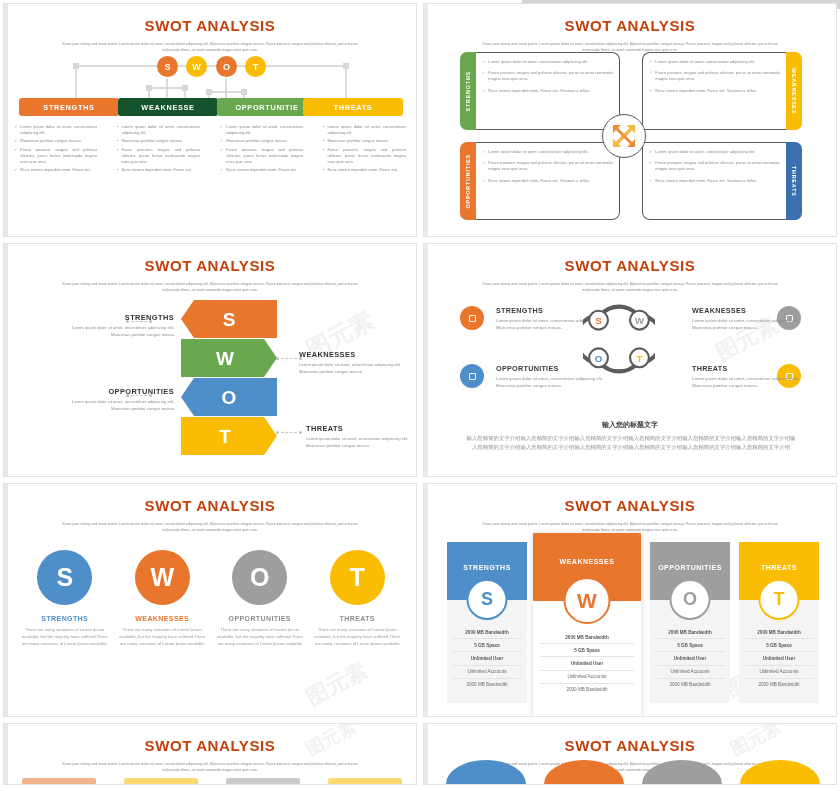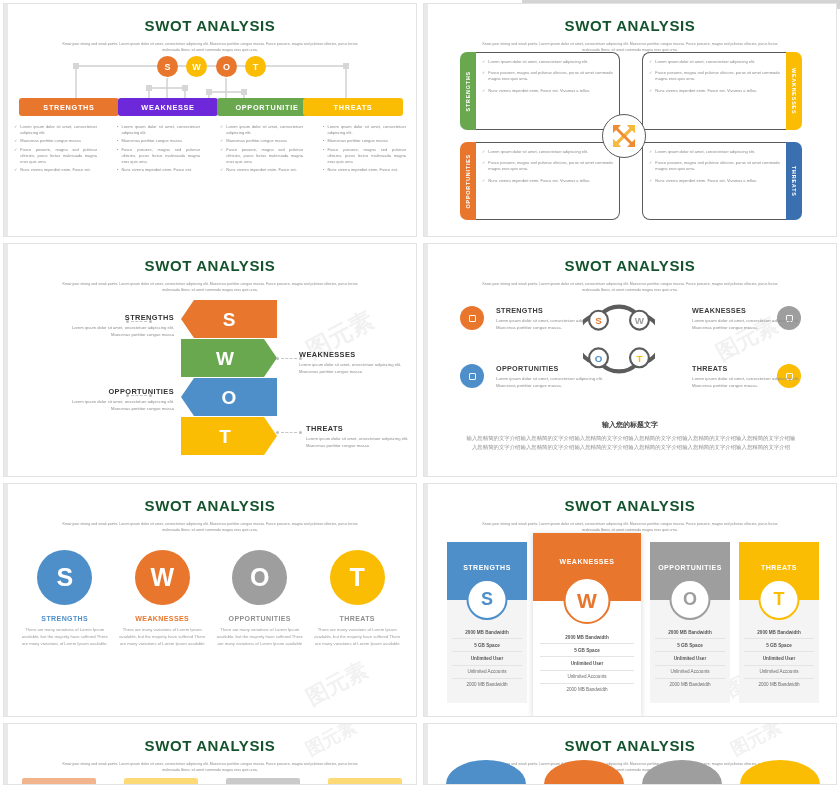--- a/index.html
+++ b/index.html
@@ -21,21 +21,21 @@
     position: absolute;
     background: #ffffff;
     border: 1px solid #e3e3e3;
     overflow: hidden;
   }
   .slide::before {
     content: ""; position: absolute; left: 0; top: 0; bottom: 0; width: 4px;
     background: #e9e9e9;
   }
   .s-title {
-    text-align: center; font-weight: bold; color: #14532d;
+    text-align: center; font-weight: bold; color: #c2410c;
     letter-spacing: .6px;
   }
   .s-sub {
     text-align: center; color: #8d8d8d; line-height: 1.45;
     margin: 0 auto;
   }
   .wm {
     position: absolute; color: rgba(150,150,150,.13);
     font-weight: bold; transform: rotate(-28deg); pointer-events: none;
     white-space: nowrap;
@@ -226,21 +226,21 @@
         </div>
       <div class="s1-circ" style="left:241px;background:#fbbc04;">
           <span>T</span>
         </div>
     </div>
 
     <div class="s1-bars">
       <div class="s1-bar" style="left:15px;width:100px;background:#e8762d;">
           <span>STRENGTHS</span>
         </div>
-      <div class="s1-bar" style="left:114px;width:100px;background:#6d28d9;">
+      <div class="s1-bar" style="left:114px;width:100px;background:#14532d;">
           <span>WEAKNESSE</span>
         </div>
       <div class="s1-bar" style="left:213px;width:100px;background:#6aa84f;">
           <span>OPPORTUNITIE</span>
         </div>
       <div class="s1-bar" style="left:299px;width:100px;background:#fbbc04;">
           <span>THREATS</span>
         </div>
     </div>
 

